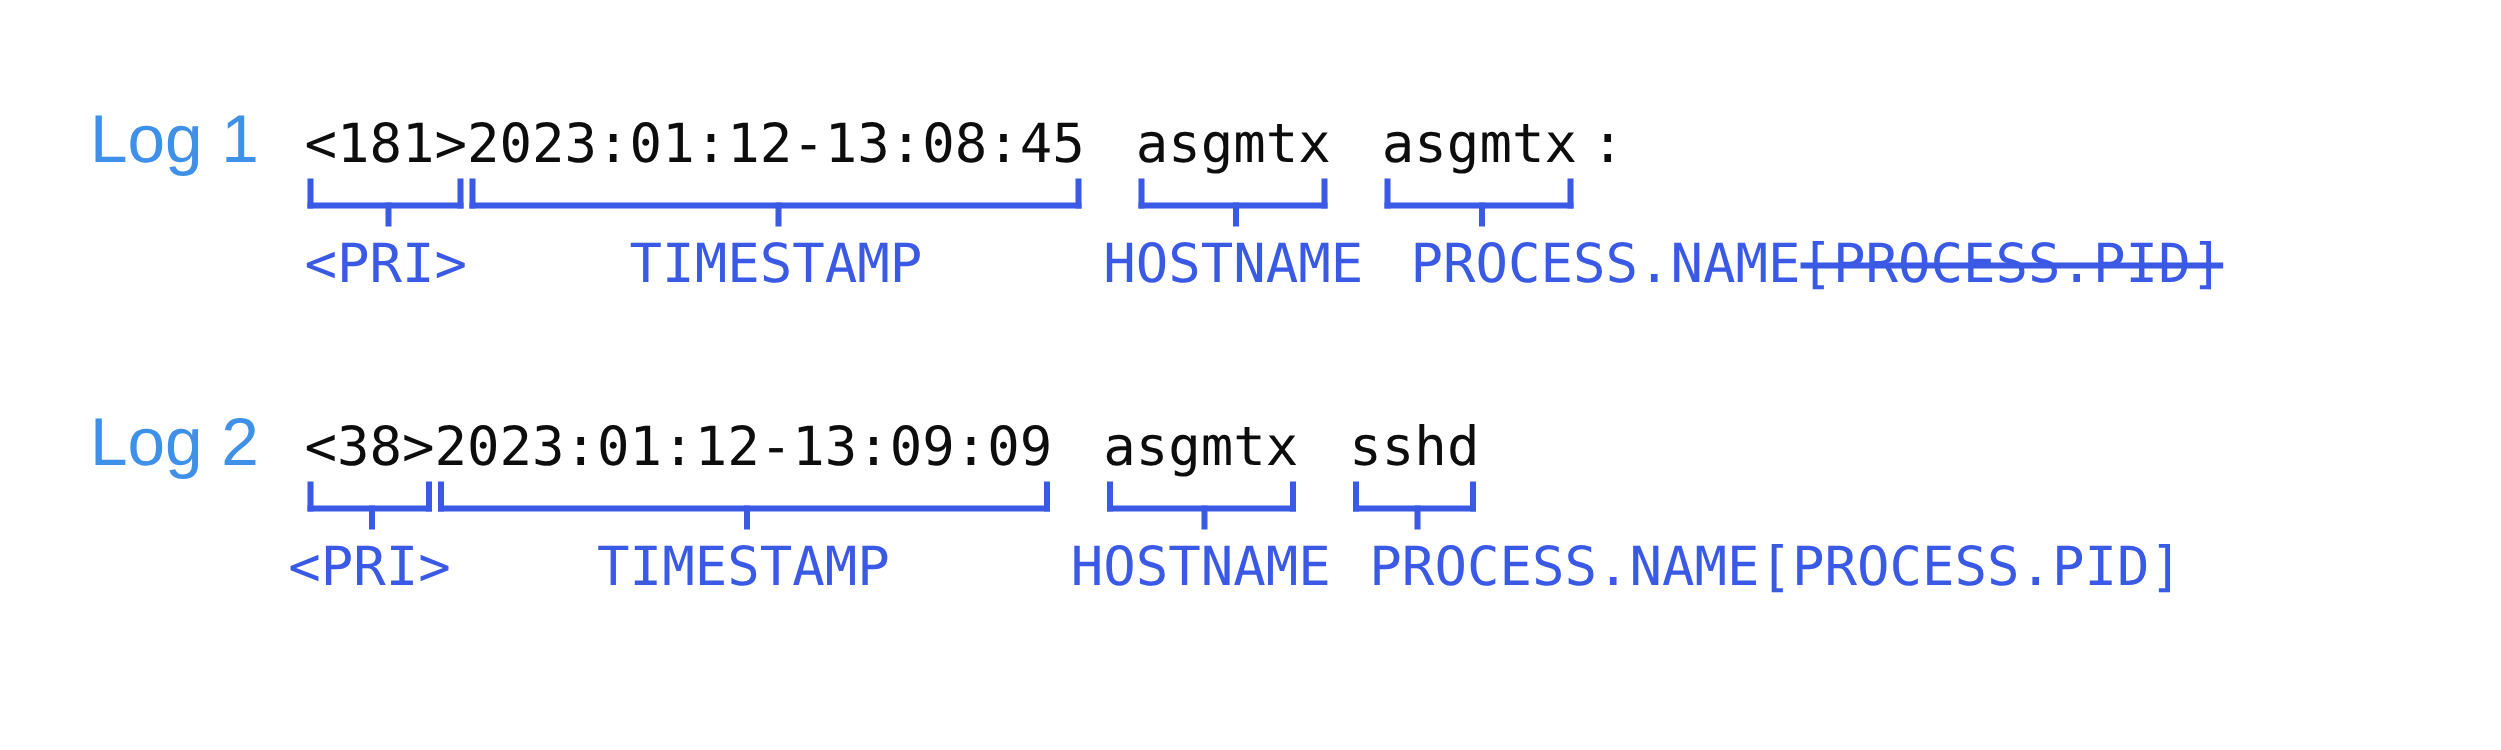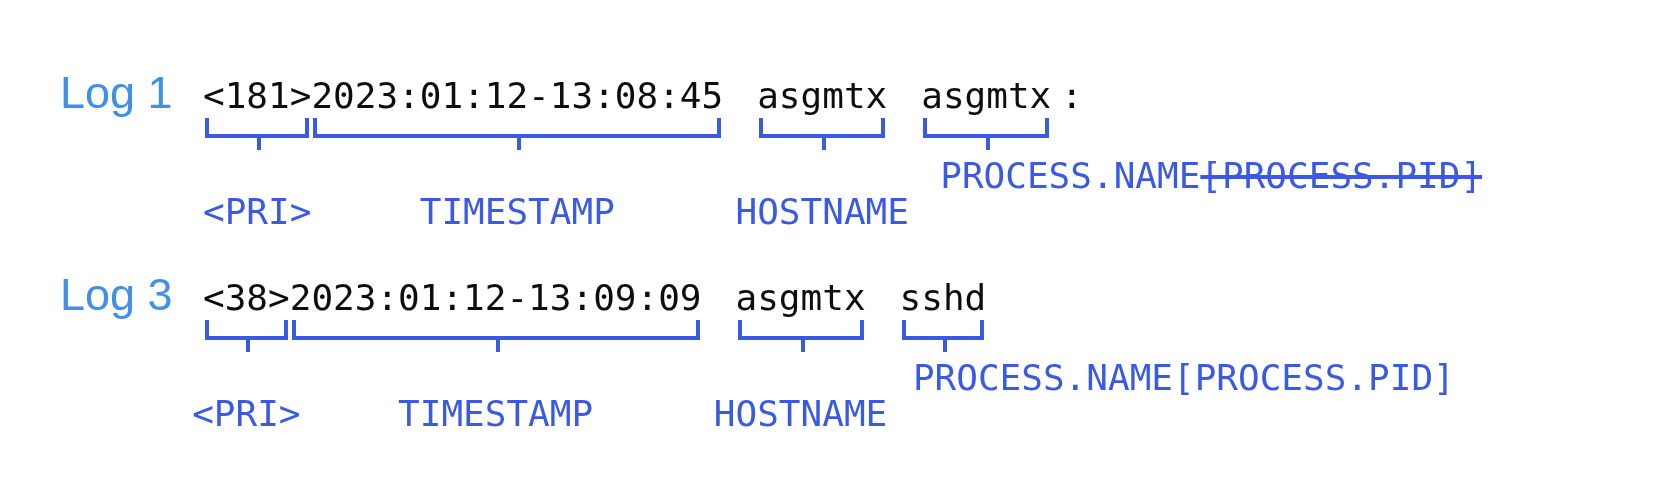--- a/index.html
+++ b/index.html
@@ -63,21 +63,21 @@
 
   .flabel {
     position: absolute;
     top: 78px;
     font-family: "DejaVu Sans Mono", monospace;
     font-size: 36px;
     line-height: 1.1;
     color: #3a5ae6;
     white-space: nowrap;
   }
-  .flabel.center { left: 50%; transform: translateX(-50%); margin-top: 36px; }
+  .flabel.center { left: 50%; transform: translateX(-50%); }
   .flabel.composite-l1 { left: 50%; margin-left: -46px; }
   .flabel.composite-l2 { left: 50%; margin-left: -30px; }
 
   .struck {
     text-decoration: line-through;
     text-decoration-thickness: 4px;
   }
 </style>
 </head>
 <body>
@@ -122,21 +122,21 @@
           <span class="stem"></span>
           <span class="flabel composite-l1"><span>PROCESS.NAME</span><span class="struck">[PROCESS.PID]</span></span>
         </span>
         <span class="suffix">:</span>
       </div>
     </div>
   </div>
 
   <div class="log-block second">
     <div class="log-line">
-      <div class="log-badge">Log 3</div>
+      <div class="log-badge">Log 2</div>
 
       <div class="seg">
         <span class="fwrap">
           <span class="ftext">&lt;38&gt;</span>
           <span class="bracket"></span>
           <span class="stem"></span>
           <span class="flabel center">&lt;PRI&gt;</span>
         </span>
       </div>
 

